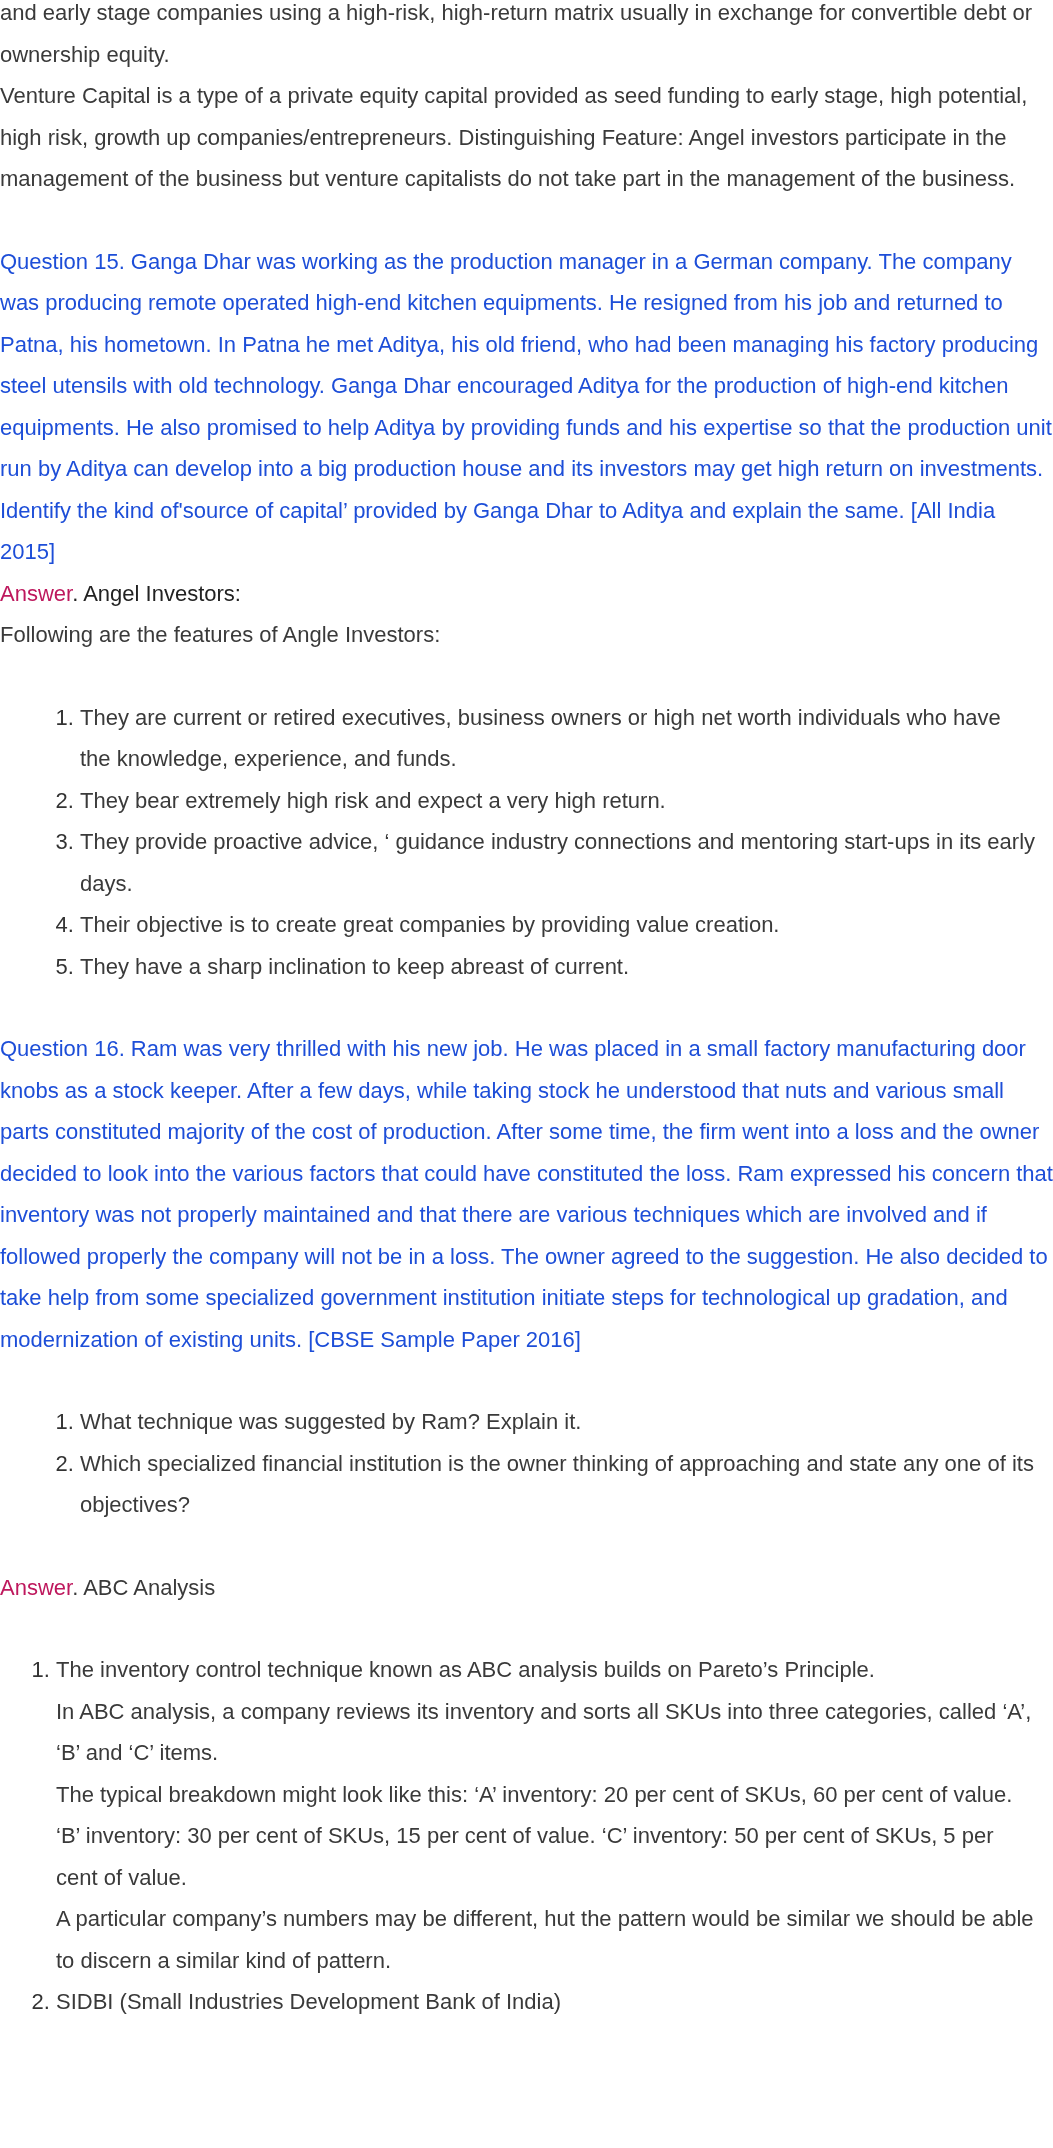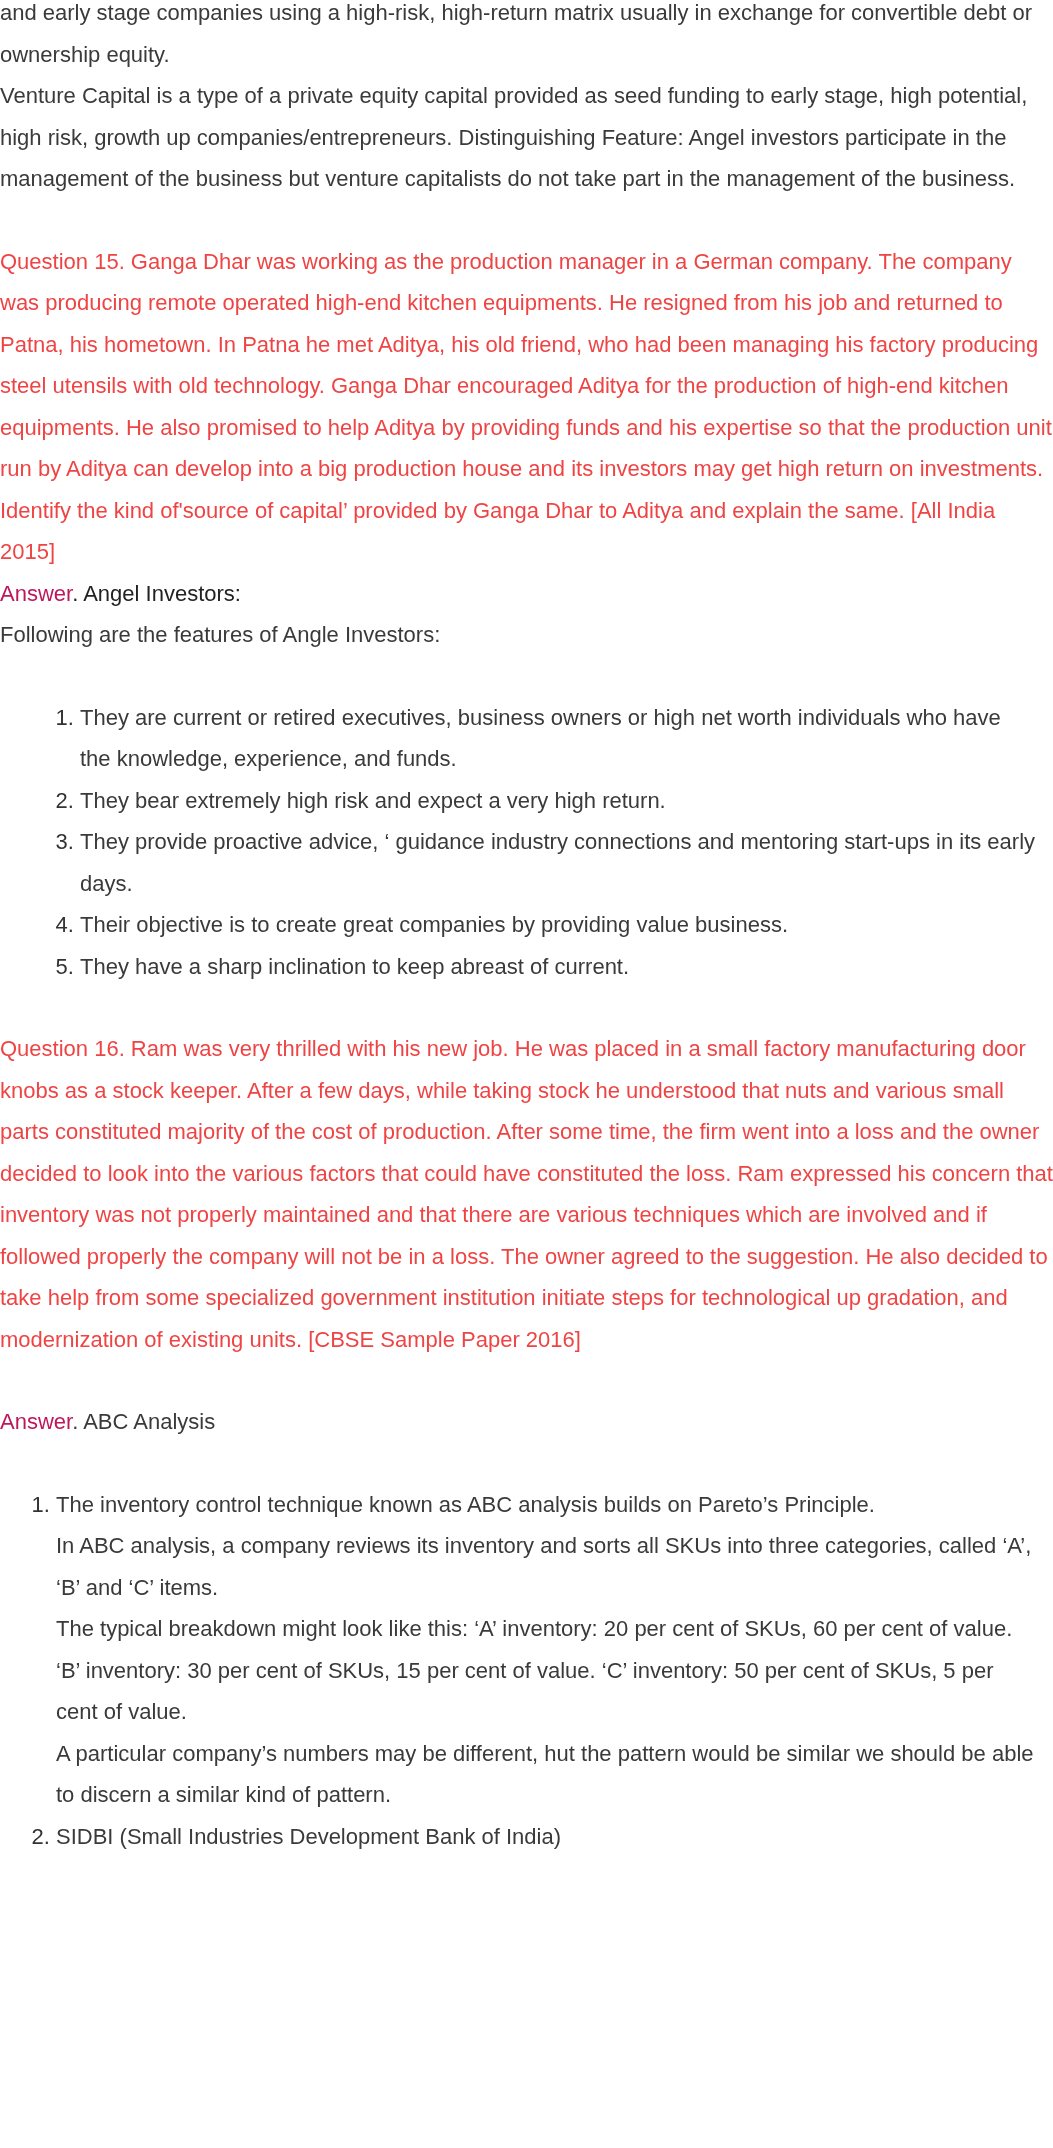--- a/index.html
+++ b/index.html
@@ -8,21 +8,21 @@
     height: 2148px;
     overflow: hidden;
     position: relative;
     font-family: "Liberation Sans", sans-serif;
     font-size: 22px;
     color: #333333;
   }
   .page { position: absolute; left: 0; top: -8px; width: 1053px; }
   p { margin: 0; line-height: 41.5px; }
   .light { color: #3a3a3a; font-weight: 300; }
-  .q { color: #ef4444; margin-top: 41px; }
+  .q { color: #1d4ed8; margin-top: 41px; }
   .ans-label { color: #be185d; }
   .ans-strong { color: #222222; }
   ol { margin: 16px; padding: 0 0 0 64px; }
   ol li { line-height: 41.5px; padding-left: 0; }
   ol li::marker { color: #333333; }
   .list1 { margin-top: 41px; }
   .list2 { margin-top: 41px; }
   .ans2 { margin-top: 41px; }
   .list3 { margin-top: 41px; padding-left: 40px; }
   .sub { display: block; }
@@ -36,26 +36,30 @@
   <p class="light">Venture Capital is a type of a private equity capital provided as seed funding to early stage, high potential, high risk, growth up companies/entrepreneurs. Distinguishing Feature: Angel investors participate in the management of the business but venture capitalists do not take part in the management of the business.</p>
 
   <p class="q">Question 15. Ganga Dhar was working as the production manager in a German company. The company was producing remote operated high-end kitchen equipments. He resigned from his job and returned to Patna, his hometown. In Patna he met Aditya, his old friend, who had been managing his factory producing steel utensils with old technology. Ganga Dhar encouraged Aditya for the production of high-end kitchen equipments. He also promised to help Aditya by providing funds and his expertise so that the production unit run by Aditya can develop into a big production house and its investors may get high return on investments. Identify the kind of'source of capital’ provided by Ganga Dhar to Aditya and explain the same. [All India 2015]</p>
   <p><span class="ans-label">Answer</span><span class="ans-strong">. </span><span class="ans-strong">Angel Investors:</span></p>
   <p class="light">Following are the features of Angle Investors:</p>
 
   <ol class="list1 light">
     <li>They are current or retired executives, business owners or high net worth individuals who have the knowledge, experience, and funds.</li>
     <li>They bear extremely high risk and expect a very high return.</li>
     <li>They provide proactive advice, ‘ guidance industry connections and mentoring start-ups in its early days.</li>
-    <li>Their objective is to create great companies by providing value business.</li>
+    <li>Their objective is to create great companies by providing value creation.</li>
     <li>They have a sharp inclination to keep abreast of current.</li>
   </ol>
 
   <p class="q">Question 16. Ram was very thrilled with his new job. He was placed in a small factory manufacturing door knobs as a stock keeper. After a few days, while taking stock he understood that nuts and various small parts constituted majority of the cost of production. After some time, the firm went into a loss and the owner decided to look into the various factors that could have constituted the loss. Ram expressed his concern that inventory was not properly maintained and that there are various techniques which are involved and if followed properly the company will not be in a loss. The owner agreed to the suggestion. He also decided to take help from some specialized government institution initiate steps for technological up gradation, and modernization of existing units. [CBSE Sample Paper 2016]</p>
 
+  <ol class="list2 light">
+    <li>What technique was suggested by Ram? Explain it.</li>
+    <li>Which specialized financial institution is the owner thinking of approaching and state any one of its objectives?</li>
+  </ol>
 
   <p class="ans2 light"><span class="ans-label">Answer</span><span>. </span><span>ABC Analysis</span></p>
 
   <ol class="list3 light">
     <li>
       <span class="sub"> The inventory control technique known as ABC analysis builds on Pareto’s Principle.</span>
       <span class="sub">In ABC analysis, a company reviews its inventory and sorts all SKUs into three categories, called ‘A’, ‘B’ and ‘C’ items.</span>
       <span class="sub">The typical breakdown might look like this: ‘A’ inventory: 20 per cent of SKUs, 60 per cent of value. ‘B’ inventory: 30 per cent of SKUs, 15 per cent of value. ‘C’ inventory: 50 per cent of SKUs, 5 per cent of value.</span>
       <span class="sub">A particular company’s numbers may be different, hut the pattern would be similar we should be able to discern a similar kind of pattern.</span>
     </li>

